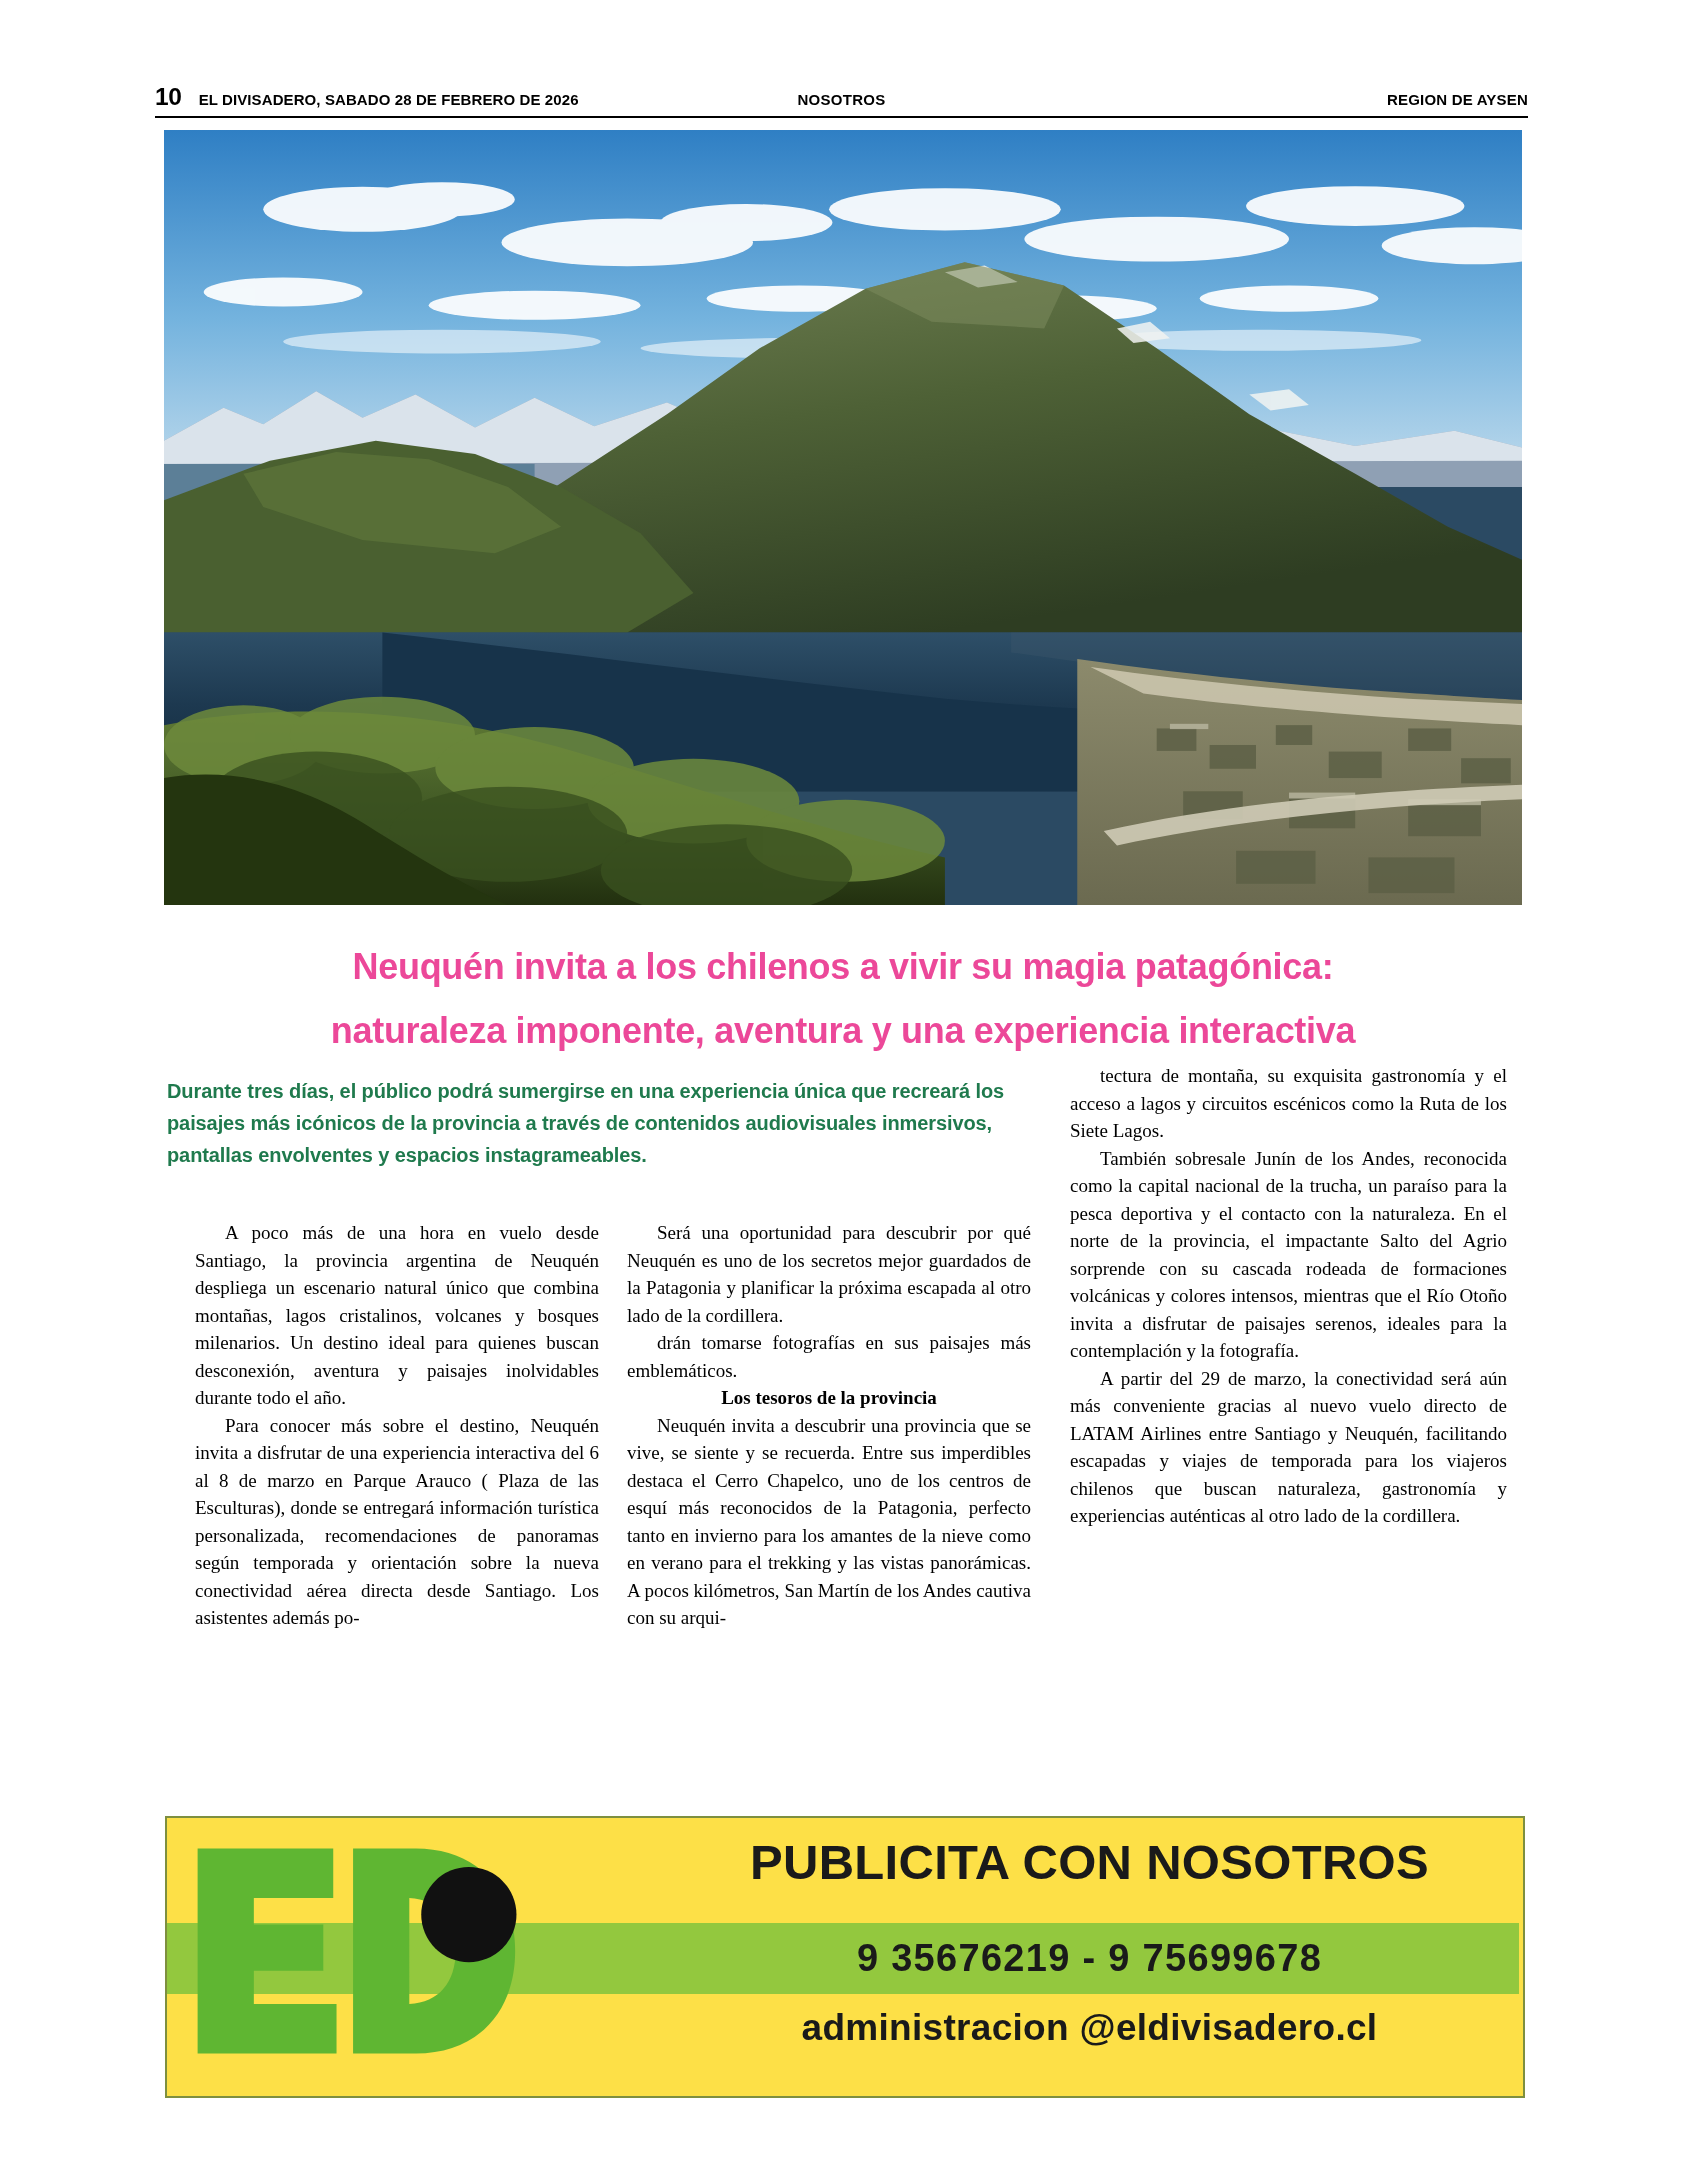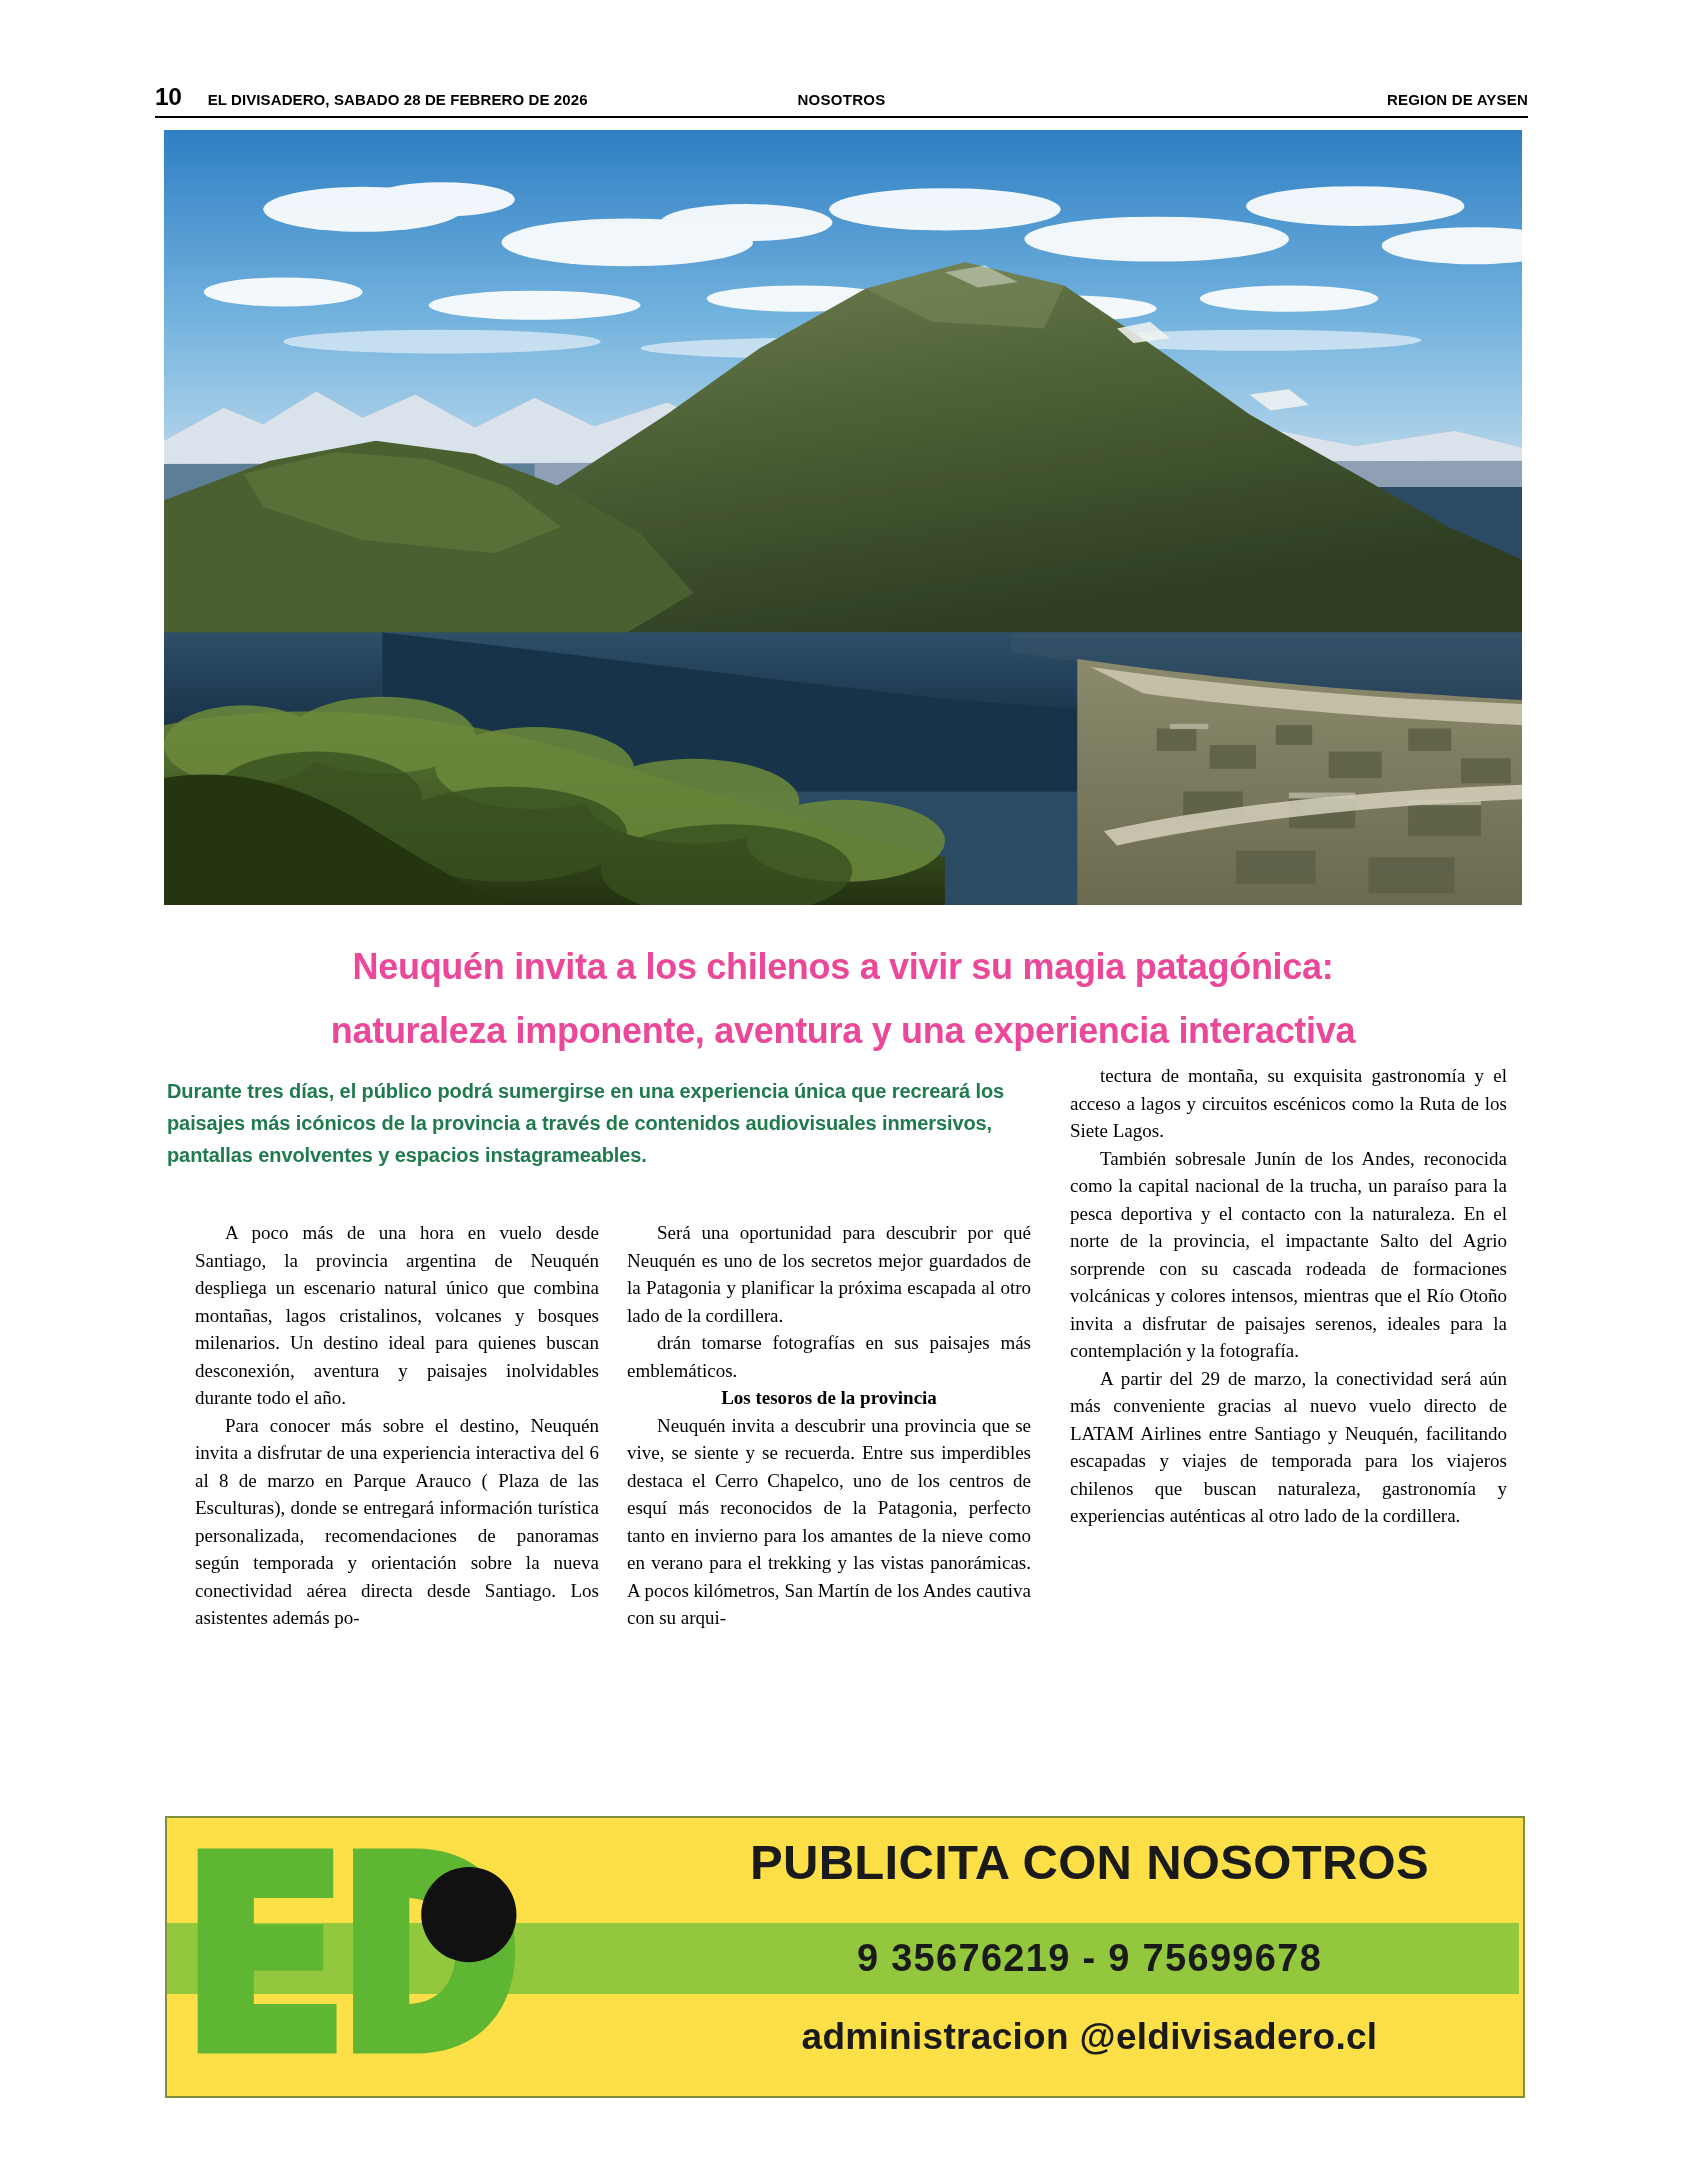--- a/index.html
+++ b/index.html
@@ -39,21 +39,21 @@
     font-size: 24.5px;
     line-height: 24.5px;
     letter-spacing: -0.3px;
   }
   .masthead-left {
     font-family: "Liberation Sans", sans-serif;
     font-weight: bold;
     font-size: 15px;
     line-height: 16px;
     letter-spacing: 0.1px;
-    margin-left: 26px;
+    margin-left: 17px;
     padding-bottom: 1.3px;
   }
   .masthead-center {
     position: absolute;
     left: 0; right: 0;
     text-align: center;
     font-family: "Liberation Sans", sans-serif;
     font-weight: bold;
     font-size: 15px;
     line-height: 16px;
@@ -204,21 +204,20 @@
     left: 509px;
     top: 183px;
     width: 827px;
     text-align: center;
     font-family: "Liberation Sans", sans-serif;
     font-weight: bold;
     font-size: 37px;
     line-height: 54px;
     letter-spacing: 0.3px;
     color: #1a1a1a;
-    margin-top: 9px;
   }
 </style>
 </head>
 <body>
 
 <div class="page">
 
   <div class="masthead">
     <span class="folio">10</span>
     <span class="masthead-left">EL DIVISADERO, SABADO 28 DE FEBRERO DE 2026</span>

